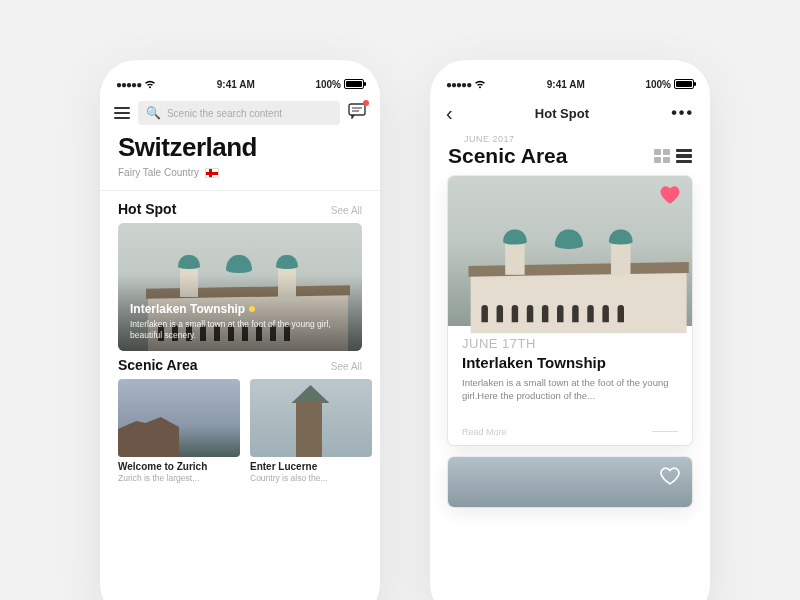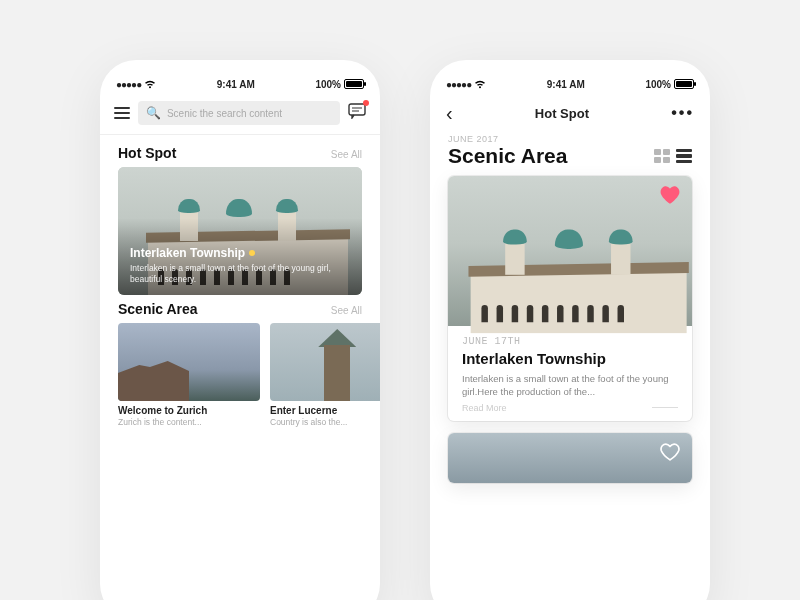--- a/index.html
+++ b/index.html
@@ -71,57 +71,57 @@
 .dome.c { left:108px; bottom:78px; width:26px; height:18px; }
 .win-row { position:absolute; bottom:10px; left:40px; right:20px; display:flex; gap:8px; }
 .win-row i { width:6px; height:16px; background:#3a3630; border-radius:3px 3px 0 0; }
 .hero-grad { position:absolute; inset:0; background: linear-gradient(transparent 40%, rgba(0,0,0,0.55)); }
 .hero-text { position:absolute; left:12px; right:12px; bottom:10px; color:#fff; }
 .hero-text .ht { font-size:12px; font-weight:700; display:flex; align-items:center; gap:4px; }
 .hero-text .ht .pin { width:6px; height:6px; background:#ffd24d; border-radius:50%; }
 .hero-text .hd { font-size:8.5px; line-height:1.3; margin-top:3px; opacity:0.9; }
 
 .small-cards-row { display:flex; gap:10px; padding: 0 18px; overflow:hidden; }
-.small-card { width:142px; flex-shrink:0; }
+.small-card { width:122px; flex-shrink:0; }
 .small-card .img { height:78px; border-radius:4px; margin-bottom:4px; position:relative; overflow:hidden; }
 .sc-zurich { background: linear-gradient(#a9b6c8 0%, #8a98aa 60%, #4a5e5a 100%); }
 .sc-zurich::after { content:""; position:absolute; left:0; right:50%; bottom:0; height:40px; background:#6b5648; clip-path: polygon(0 100%,0 30%,30% 10%,45% 15%,70% 0,100% 25%,100% 100%); }
 .sc-lucerne { background: linear-gradient(#bcc7cc 0%, #9fb0b6 100%); }
 .sc-lucerne::after { content:""; position:absolute; left:38%; bottom:0; width:26px; height:56px; background:#7a6a55; }
 .sc-lucerne::before { content:""; position:absolute; left:34%; bottom:54px; width:38px; height:18px; background:#5f7267; clip-path: polygon(0 100%,50% 0,100% 100%); }
 .small-card .ct { font-size:10px; font-weight:700; color:#222; }
 .small-card .cd { font-size:8.5px; color:#aaa; margin-top:1px; white-space:nowrap; overflow:hidden; text-overflow:ellipsis; }
 
 
 .nav-bar-r { height:34px; display:flex; align-items:center; justify-content:space-between; padding:0 16px; }
 .back { font-size:20px; font-weight:300; color:#222; }
 .nav-title { font-size:13px; font-weight:600; color:#222; }
 .more { letter-spacing:2px; color:#222; font-weight:700; }
 
-.meta-date { padding: 4px 18px 0; font-size:9px; color:#bbb; letter-spacing:0.5px; }
+.meta-date { padding: 4px 34px 0; font-size:9px; color:#bbb; letter-spacing:0.5px; }
 .r-title-row { display:flex; align-items:center; justify-content:space-between; padding: 0 18px 8px; }
 .r-title { font-size:21px; font-weight:800; color:#111; }
 .view-toggle { display:flex; gap:6px; }
 .vt-grid, .vt-list { width:16px; height:14px; display:grid; gap:2px; }
 .vt-grid { grid-template-columns:1fr 1fr; grid-template-rows:1fr 1fr; opacity:0.35; }
 .vt-grid i { background:#333; border-radius:1px; }
 .vt-list { grid-template-rows:1fr 1fr 1fr; }
 .vt-list i { background:#333; border-radius:1px; }
 
 .big-card { margin: 0 18px 12px; border-radius:6px; overflow:hidden; box-shadow: 0 6px 20px rgba(0,0,0,0.08), 0 0 0 1px #eee; background:#fff; }
 .big-card .img { height:150px; position:relative; }
 .big-img-bg { position:absolute; inset:0; background: linear-gradient(#cdd4d0 0%, #bfc7c2 45%, #8f9b95 100%); }
 .heart { position:absolute; top:10px; right:12px; }
 .heart svg path { fill:#ff5a7a; }
 .heart.outline svg path { fill:none; stroke:#fff; stroke-width:2; }
 .big-card .body { padding: 10px 14px 8px; }
-.bc-date { font-size:10px; color:#bbb; letter-spacing:0.5px;font-family:Liberation Mono, monospace; }
+.bc-date { font-size:13px; color:#bbb; letter-spacing:0.5px; }
 .bc-title { font-size:15px; font-weight:800; color:#111; margin-top:3px; }
 .bc-desc { font-size:9.5px; color:#888; line-height:1.4; margin-top:5px; }
-.bc-read { text-align:right; font-size:9px; color:#ccc; margin-top:4px; display:flex; justify-content:space-between; align-items:center; gap:6px; }
+.bc-read { text-align:right; font-size:9px; color:#ccc; margin-top:24px; display:flex; justify-content:space-between; align-items:center; gap:6px; }
 .bc-read .ln { width:26px; height:1px; background:#ddd; }
 
 .big-card.peek { height:50px; }
 .big-card.peek .img { height:50px; background: linear-gradient(#b3c0c7,#8a9aa3); position:relative; }
 
 </style>
 </head>
 <body>
 
 <div class="phone phone-left">
@@ -158,20 +158,27 @@
       <svg width="18" height="16" viewBox="0 0 18 16">
           <rect x="1" y="1" width="16" height="11" rx="2" fill="none" stroke="#333" stroke-width="1.4"></rect>
           <path d="M6 12l-2 3v-3" fill="none" stroke="#333" stroke-width="1.4"></path>
           <line x1="4" y1="5" x2="14" y2="5" stroke="#333" stroke-width="1.2"></line>
           <line x1="4" y1="8" x2="11" y2="8" stroke="#333" stroke-width="1.2"></line>
         </svg>
       <span class="dot"></span>
     </div>
   </div>
 
+  <div class="title-block">
+    <div class="big-title">Switzerland</div>
+    <div class="subtitle-row">
+      <span>Fairy Tale Country</span>
+      <span class="flag"></span>
+    </div>
+  </div>
 
   <div class="divider"></div>
 
   <div class="section-head">
     <span class="st">Hot Spot</span>
     <span class="sa">See All</span>
   </div>
 
   <div class="hero-card">
     <div class="hero-sky"></div>
@@ -208,21 +215,21 @@
 
   <div class="section-head">
     <span class="st">Scenic Area</span>
     <span class="sa">See All</span>
   </div>
 
   <div class="small-cards-row">
     <div class="small-card">
       <div class="img sc-zurich"></div>
       <div class="ct">Welcome to Zurich</div>
-      <div class="cd">Zurich is the content...</div>
+      <div class="cd">Zurich is the largest...</div>
     </div>
     <div class="small-card">
       <div class="img sc-lucerne"></div>
       <div class="ct">Enter Lucerne</div>
       <div class="cd">Country is also the...</div>
     </div>
 
   </div>
 
 </div>

